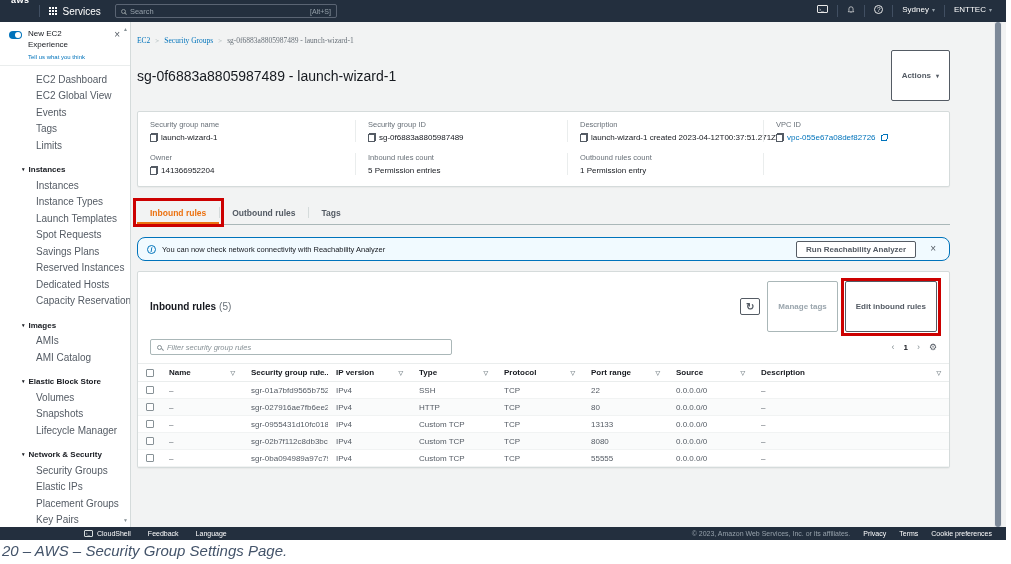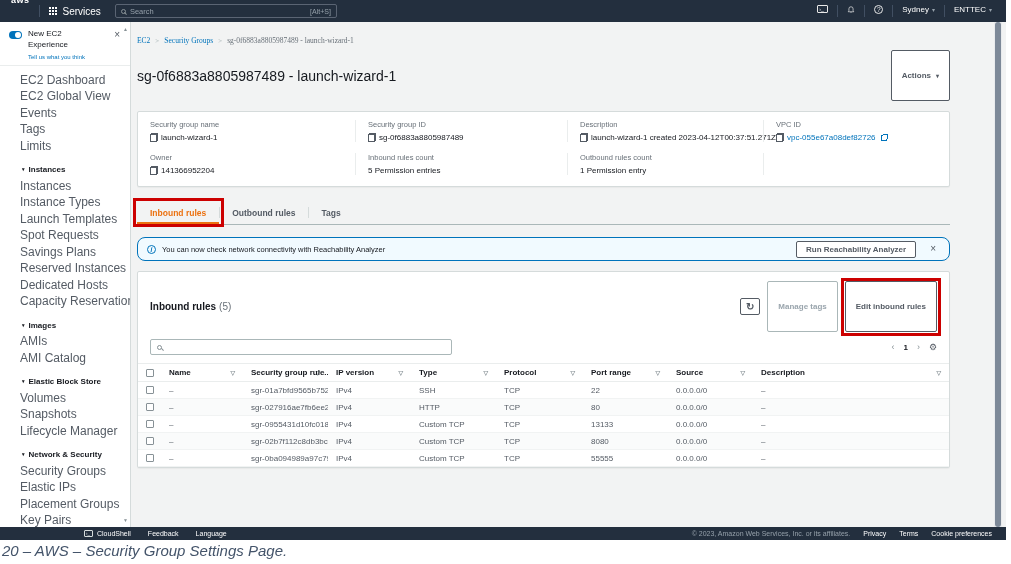--- a/index.html
+++ b/index.html
@@ -31,21 +31,21 @@
 
   
   .sidebar{position:absolute;left:0;top:22px;width:131px;bottom:13px;background:#fff;border-right:1px solid #d5dbdb;overflow:hidden;}
   .newexp{position:relative;padding:7px 8px 5px 10px;border-bottom:1px solid #eaeded;}
   .toggle{position:absolute;left:9px;top:9px;width:13px;height:8px;background:#0073bb;border-radius:4px;}
   .toggle::after{content:"";position:absolute;right:1px;top:1px;width:6px;height:6px;background:#fff;border-radius:50%;}
   .newexp-title{margin-left:18px;width:52px;font-size:8px;color:#16191f;line-height:1.35;}
   .newexp-sub{margin-left:18px;margin-top:3px;font-size:6px;color:#0073bb;}
   .newexp-close{position:absolute;right:10px;top:8px;font-size:10px;color:#545b64;line-height:1;}
   .nav{padding-top:6px;}
-  .nav-item{height:16.5px;line-height:16.5px;padding-left:20px;font-size:12px;color:#545b64;white-space:nowrap;}
+  .nav-item{height:16.5px;line-height:16.5px;padding-left:36px;font-size:10px;color:#545b64;white-space:nowrap;}
   .nav-header{margin-top:7px;height:16.5px;line-height:16.5px;padding-left:22px;font-size:8px;font-weight:bold;color:#16191f;white-space:nowrap;}
   .nav-caret{font-size:5px;color:#16191f;margin-right:4px;vertical-align:1px;}
   .side-arrow{position:absolute;right:2px;font-size:5px;color:#879196;}
   .sa-up{top:4px;}
   .sa-dn{bottom:4px;}
 
   
   .main{position:absolute;left:131px;top:22px;right:0;bottom:13px;background:#f2f3f3;overflow:hidden;}
   .vscroll{position:absolute;right:4px;top:0;bottom:0;width:8px;background:#e9ebed;}
   .vthumb{position:absolute;left:1px;top:0;width:6px;height:100%;background:#7d8998;border-radius:3px;}
@@ -314,20 +314,21 @@
               <button class="btn">
                   <span>Edit inbound rules</span>
                 </button>
               <span class="red-box2"></span>
             </span>
           </div>
         </div>
         <div class="rules-sub">
           <div class="filter">
             <span class="mag"></span>
+            <input type="text" placeholder="Filter security group rules" style="">
           </div>
           <div class="pager">
             <span>‹</span>
             <span class="pg-num">1</span>
             <span>›</span>
             <span class="gear">⚙</span>
           </div>
         </div>
         <table>
           <thead>

